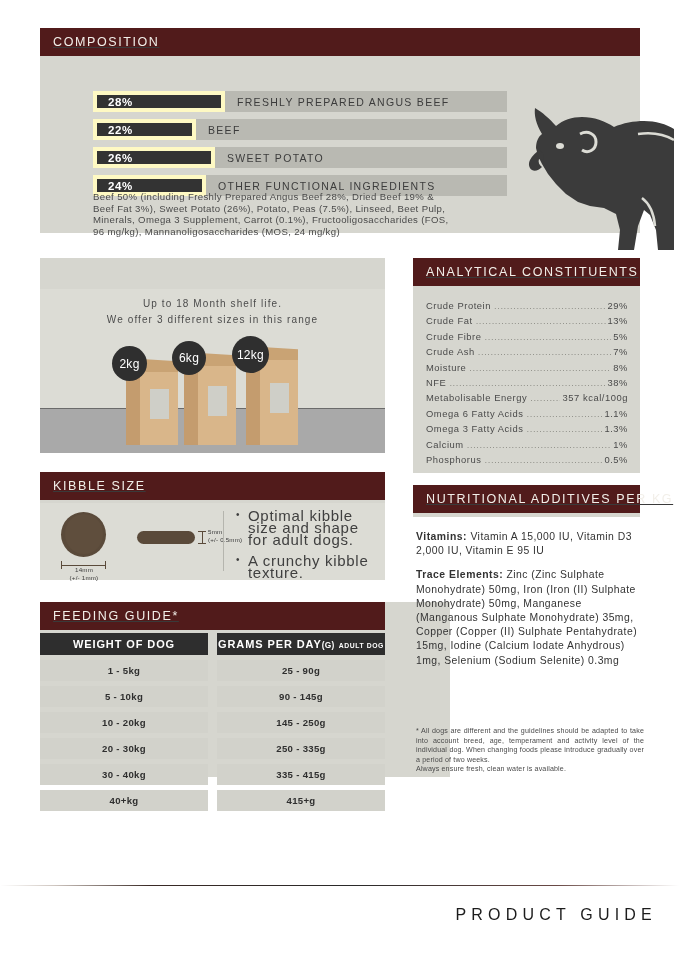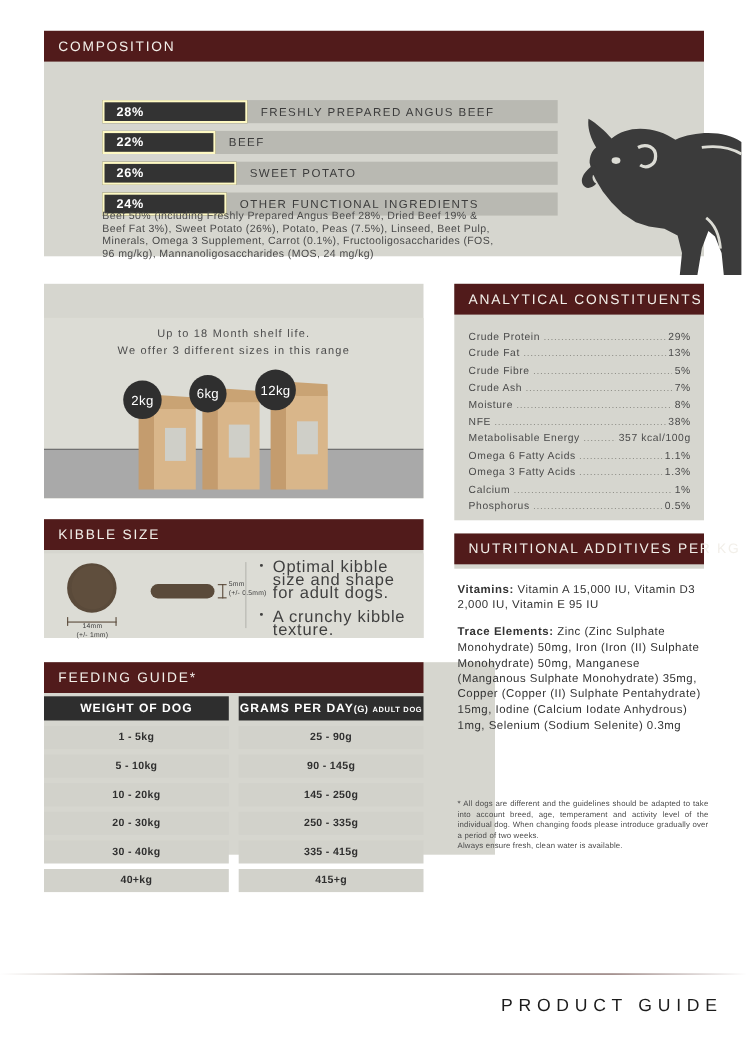--- a/index.html
+++ b/index.html
@@ -13,20 +13,21 @@
     position: relative;
     font-family: "Liberation Sans", sans-serif;
     color: #3a3a3a;
     overflow: hidden;
   }
 
   
   .panel {
     position: absolute;
     background: #d6d6cf;
+    text-decoration: underline;
   }
   .panel-header {
     background: #511b1b;
     color: #f2efe9;
     font-size: 12.5px;
     letter-spacing: 1.6px;
     font-weight: 400;
     padding: 7px 0 7px 13px;
     box-sizing: border-box;
     white-space: nowrap;
@@ -42,21 +43,21 @@
     position: relative;
     width: 414px;
     height: 21px;
     background: #b9b9b2;
     margin-bottom: 7px;
   }
   .bar-fill {
     position: absolute;
     left: 0; top: 0; bottom: 0;
     background: #333333;
-    border: 2px solid #fef9c3;
+    border: 4px solid #fef9c3;
     box-sizing: border-box;
     display: flex;
     align-items: center;
   }
   .bar-pct {
     color: #ffffff;
     font-size: 11.5px;
     font-weight: 700;
     letter-spacing: 0.6px;
     padding-left: 11px;

